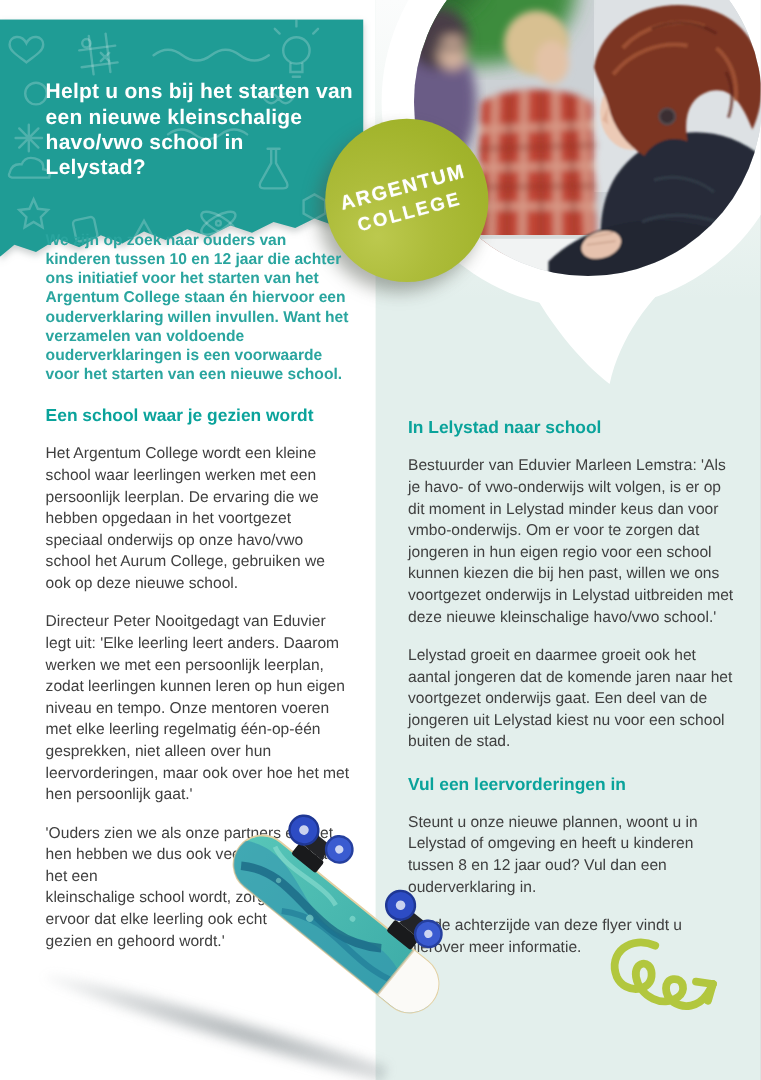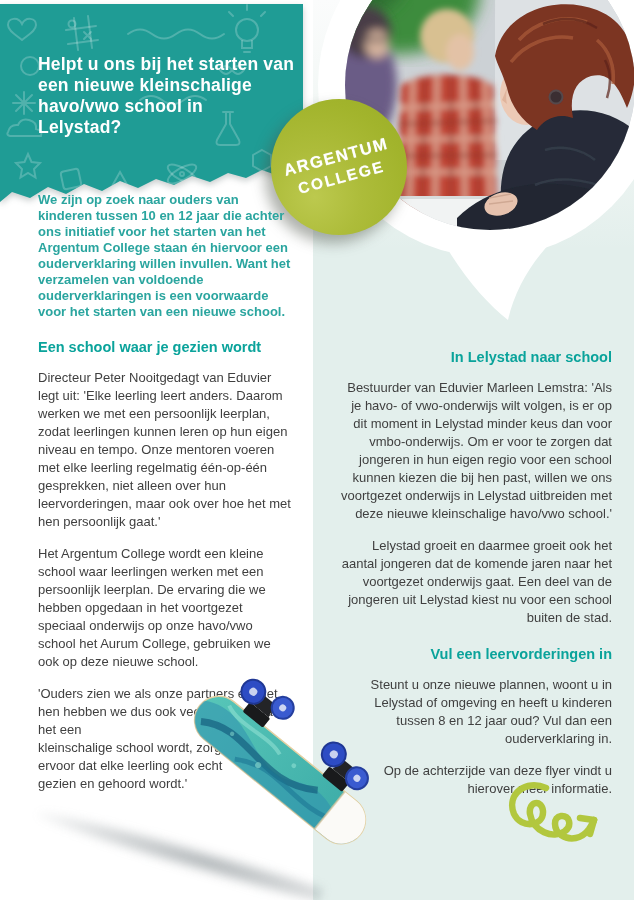--- a/index.html
+++ b/index.html
@@ -6,21 +6,21 @@
   .page{
     position:relative; width:634px; height:900px; margin:0 auto;
     background:#ffffff; overflow:hidden;
     font-family:"Liberation Sans", sans-serif;
   }
   
   .mint-panel{position:absolute; left:313px; top:0; width:321px; height:900px; background:#e3efec;}
   .mint-fade{position:absolute; left:313px; top:0; width:321px; height:250px;
     background:linear-gradient(180deg,#fbfcfc 0%, #f2f7f5 45%, rgba(242,247,245,0) 100%);}
   
-  .teal-wrap{position:absolute; left:0; top:4px; filter:drop-shadow(0 3px 3px rgba(40,60,58,.25)); z-index:3;}
+  .teal-wrap{position:absolute; left:0; top:16px; filter:drop-shadow(0 3px 3px rgba(40,60,58,.25)); z-index:3;}
   .teal-block{
     position:relative; width:303px; height:208px; background:#1f9c95;
     clip-path:polygon(0 0,303px 0,303px 155px,288px 162px,276px 171px,262px 166px,246px 174px,
       228px 169px,210px 178px,192px 172px,174px 181px,156px 175px,138px 184px,120px 177px,
       102px 187px,84px 180px,66px 190px,48px 183px,30px 194px,12px 188px,0 198px);
   }
   .doodles{position:absolute; left:0; top:0;}
   .page-title{
     position:absolute; left:38px; top:50px; width:272px; margin:0;
     color:#ffffff; font-size:17.5px; line-height:21px; font-weight:bold;
@@ -33,21 +33,21 @@
     position:absolute; left:271px; top:99px; width:136px; height:136px; border-radius:50%;
     background:radial-gradient(circle at 32% 72%, #bcc94e 0%, #adbc3a 35%, #a2b42c 70%, #9aad27 100%);
     z-index:4; display:flex; align-items:center; justify-content:center;
     filter:drop-shadow(-6px 8px 7px rgba(75,82,72,.45));
   }
   .badge-inner{transform:rotate(-15deg); text-align:center; color:#fff; font-weight:bold;}
   .badge-line1{display:block; font-size:16.5px; letter-spacing:1.5px; text-shadow:0 0 1px rgba(255,255,255,.6);}
   .badge-line2{display:block; font-size:15.5px; letter-spacing:2px; margin-top:3px; text-shadow:0 0 1px rgba(255,255,255,.6);}
   
   .left-col{position:absolute; left:25px; top:192px; width:268px; z-index:5;}
-  .right-col{position:absolute; left:340px; top:348px; width:272px; z-index:5;text-align:right;}
+  .right-col{position:absolute; left:340px; top:348px; width:272px; z-index:5;}
   .intro{
     margin:0 0 0 13px; color:#2aa59f; font-weight:bold;
     font-size:13px; line-height:16px; width:255px;
   }
   h2.sec{
     margin:18px 0 0 13px; color:#0aa39b; font-size:14.5px; line-height:18px; font-weight:bold;
   }
   .right-col h2.sec{margin-left:0;}
   .left-col h2.sec + p, .right-col h2.sec + p{margin-top:13px;}
   .body-p{
@@ -218,22 +218,22 @@
   <div class="badge">
     <div class="badge-inner">
       <span class="badge-line1">ARGENTUM</span>
       <span class="badge-line2">COLLEGE</span>
     </div>
   </div>
 
   <div class="left-col">
     <p class="intro">We zijn op zoek naar ouders van kinderen tussen 10 en 12 jaar die achter ons initiatief voor het starten van het Argentum College staan én hiervoor een ouderverklaring willen invullen. Want het verzamelen van voldoende ouderverklaringen is een voorwaarde voor het starten van een nieuwe school.</p>
     <h2 class="sec">Een school waar je gezien wordt</h2>
+    <p class="body-p">Het Argentum College wordt een kleine school waar leerlingen werken met een persoonlijk leerplan. De ervaring die we hebben opgedaan in het voortgezet speciaal onderwijs op onze havo/vwo school het Aurum College, gebruiken we ook op deze nieuwe school.</p>
     <p class="body-p">Directeur Peter Nooitgedagt van Eduvier legt uit: 'Elke leerling leert anders. Daarom werken we met een persoonlijk leerplan, zodat leerlingen kunnen leren op hun eigen niveau en tempo. Onze mentoren voeren met elke leerling regelmatig één-op-één gesprekken, niet alleen over hun leervorderingen, maar ook over hoe het met hen persoonlijk gaat.'</p>
-    <p class="body-p">Het Argentum College wordt een kleine school waar leerlingen werken met een persoonlijk leerplan. De ervaring die we hebben opgedaan in het voortgezet speciaal onderwijs op onze havo/vwo school het Aurum College, gebruiken we ook op deze nieuwe school.</p>
     <p class="body-p">'Ouders zien we als onze partners en met hen hebben we dus ook veel contact. Dat het een</p>
     <p class="body-p narrow" style="margin-top:0">kleinschalige school wordt, zorgt ervoor dat elke leerling ook echt gezien en gehoord wordt.'</p>
   </div>
 
   <div class="right-col">
     <h2 class="sec" style="margin-top:0">In Lelystad naar school</h2>
     <p class="body-p">Bestuurder van Eduvier Marleen Lemstra: 'Als je havo- of vwo-onderwijs wilt volgen, is er op dit moment in Lelystad minder keus dan voor vmbo-onderwijs. Om er voor te zorgen dat jongeren in hun eigen regio voor een school kunnen kiezen die bij hen past, willen we ons voortgezet onderwijs in Lelystad uitbreiden met deze nieuwe kleinschalige havo/vwo school.'</p>
     <p class="body-p">Lelystad groeit en daarmee groeit ook het aantal jongeren dat de komende jaren naar het voortgezet onderwijs gaat. Een deel van de jongeren uit Lelystad kiest nu voor een school buiten de stad.</p>
     <h2 class="sec">Vul een leervorderingen in</h2>
     <p class="body-p">Steunt u onze nieuwe plannen, woont u in Lelystad of omgeving en heeft u kinderen tussen 8 en 12 jaar oud? Vul dan een ouderverklaring in.</p>

